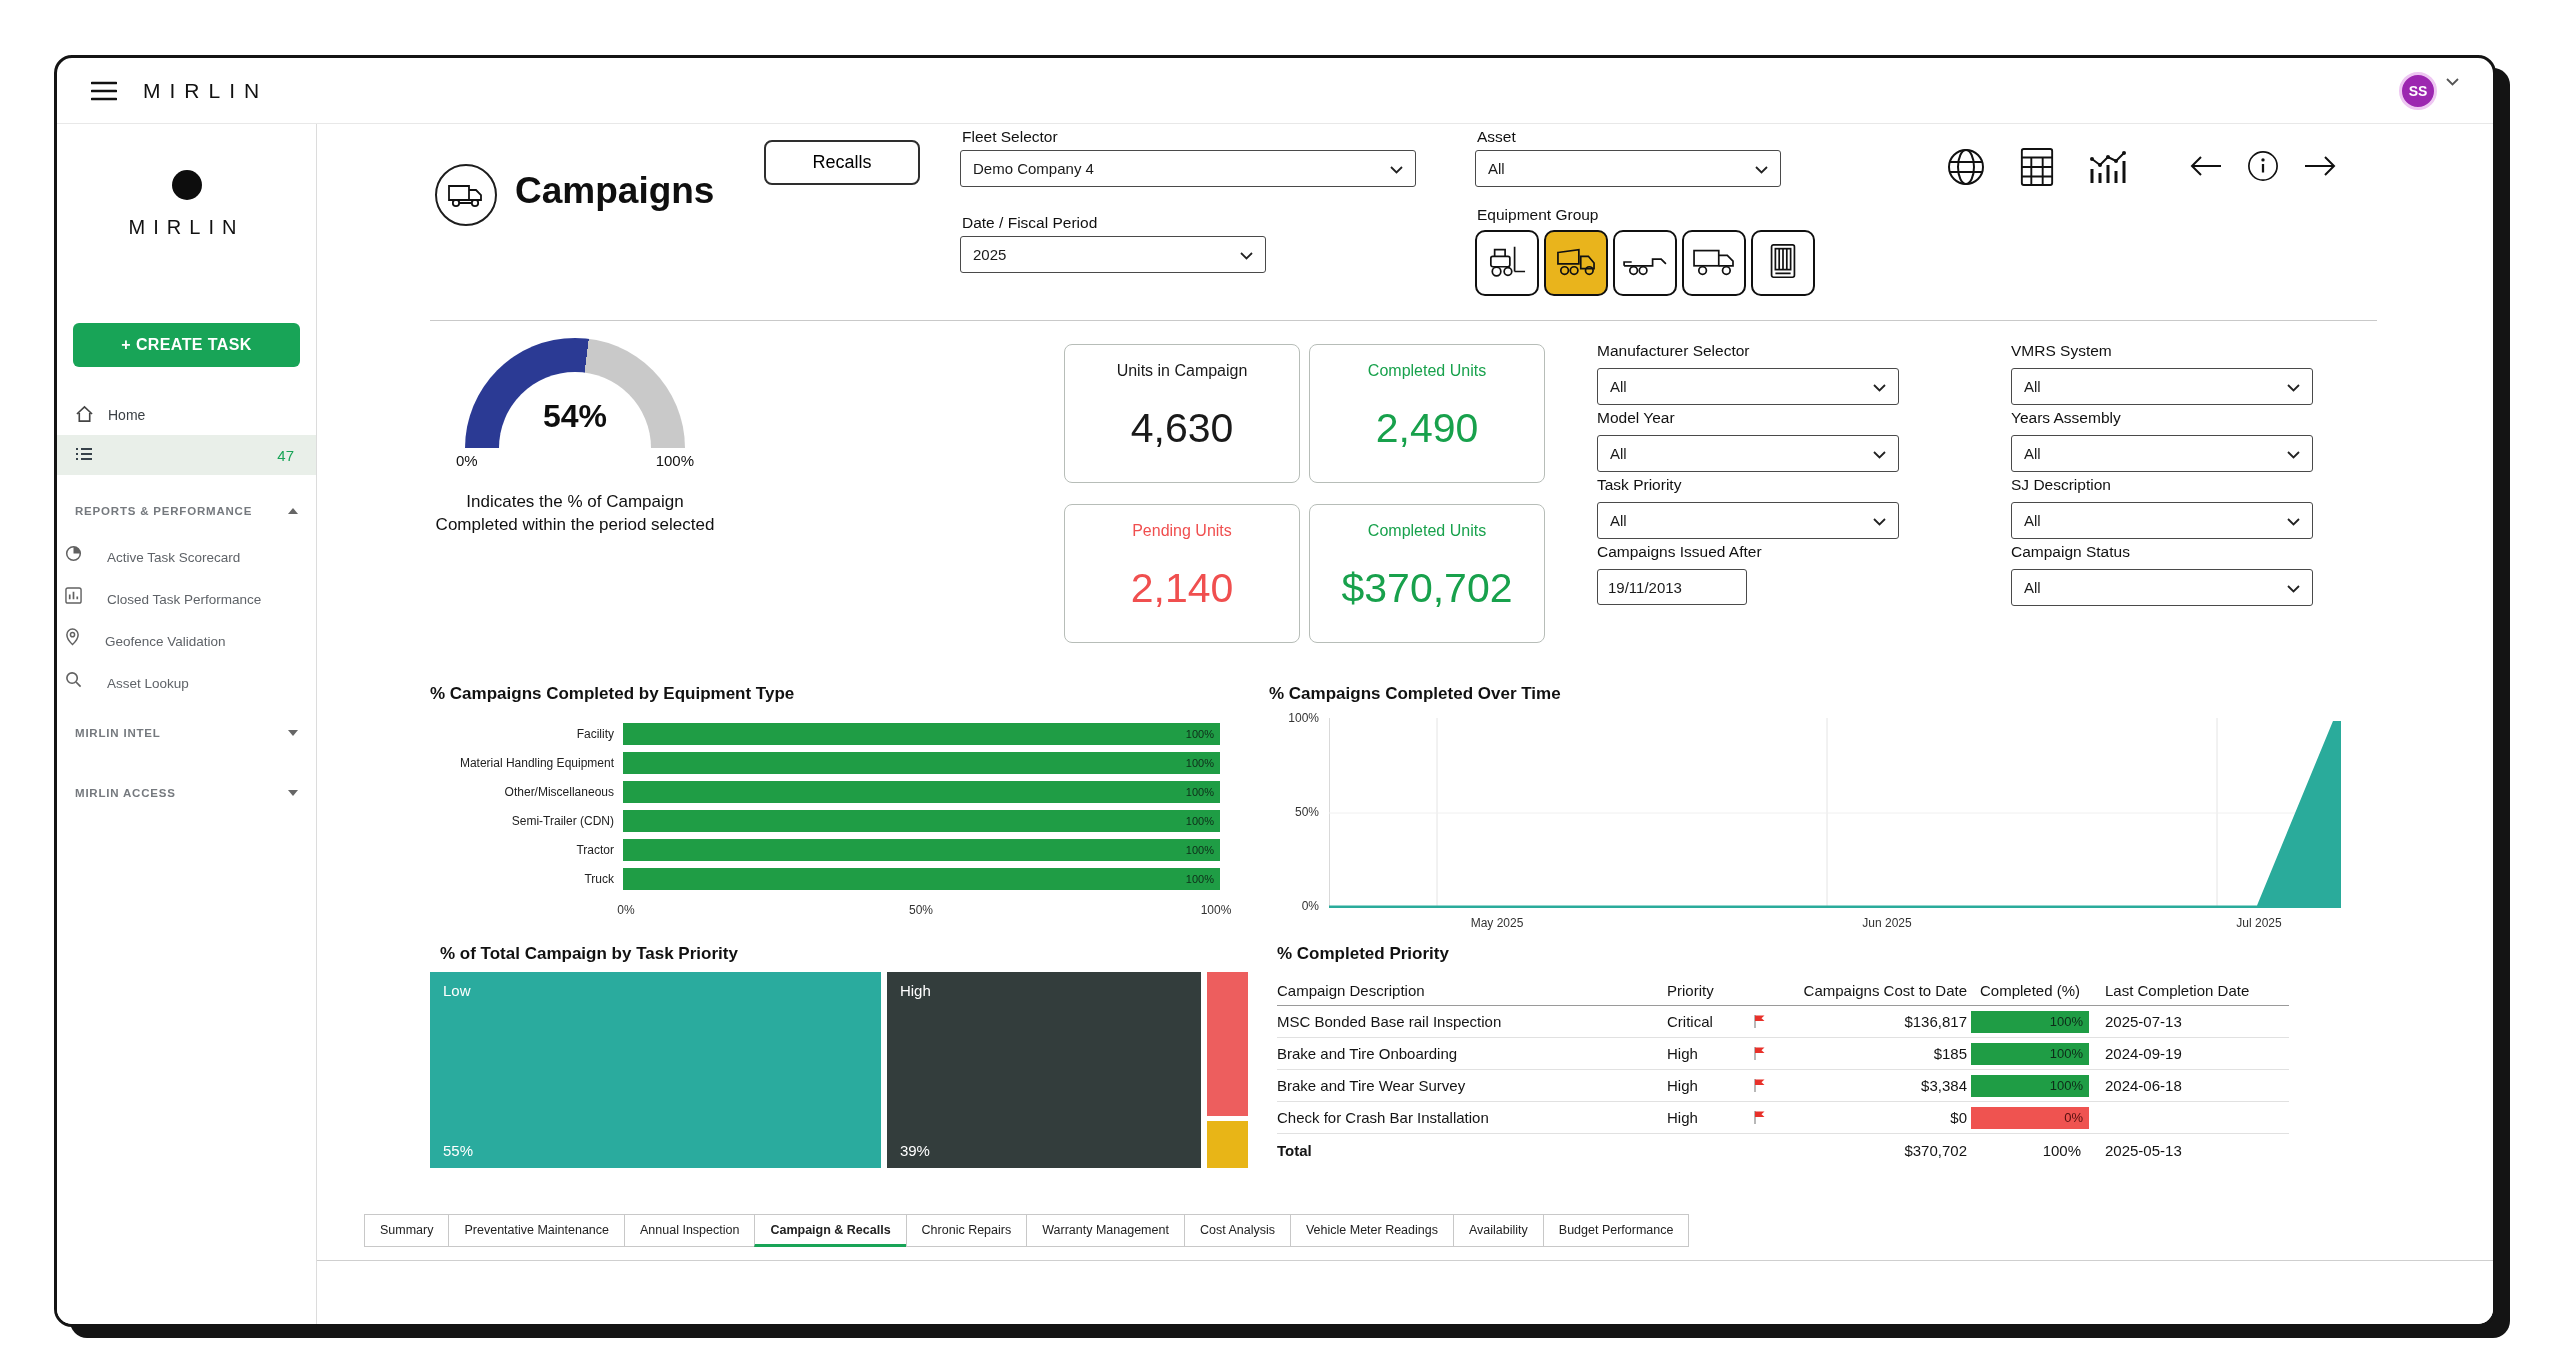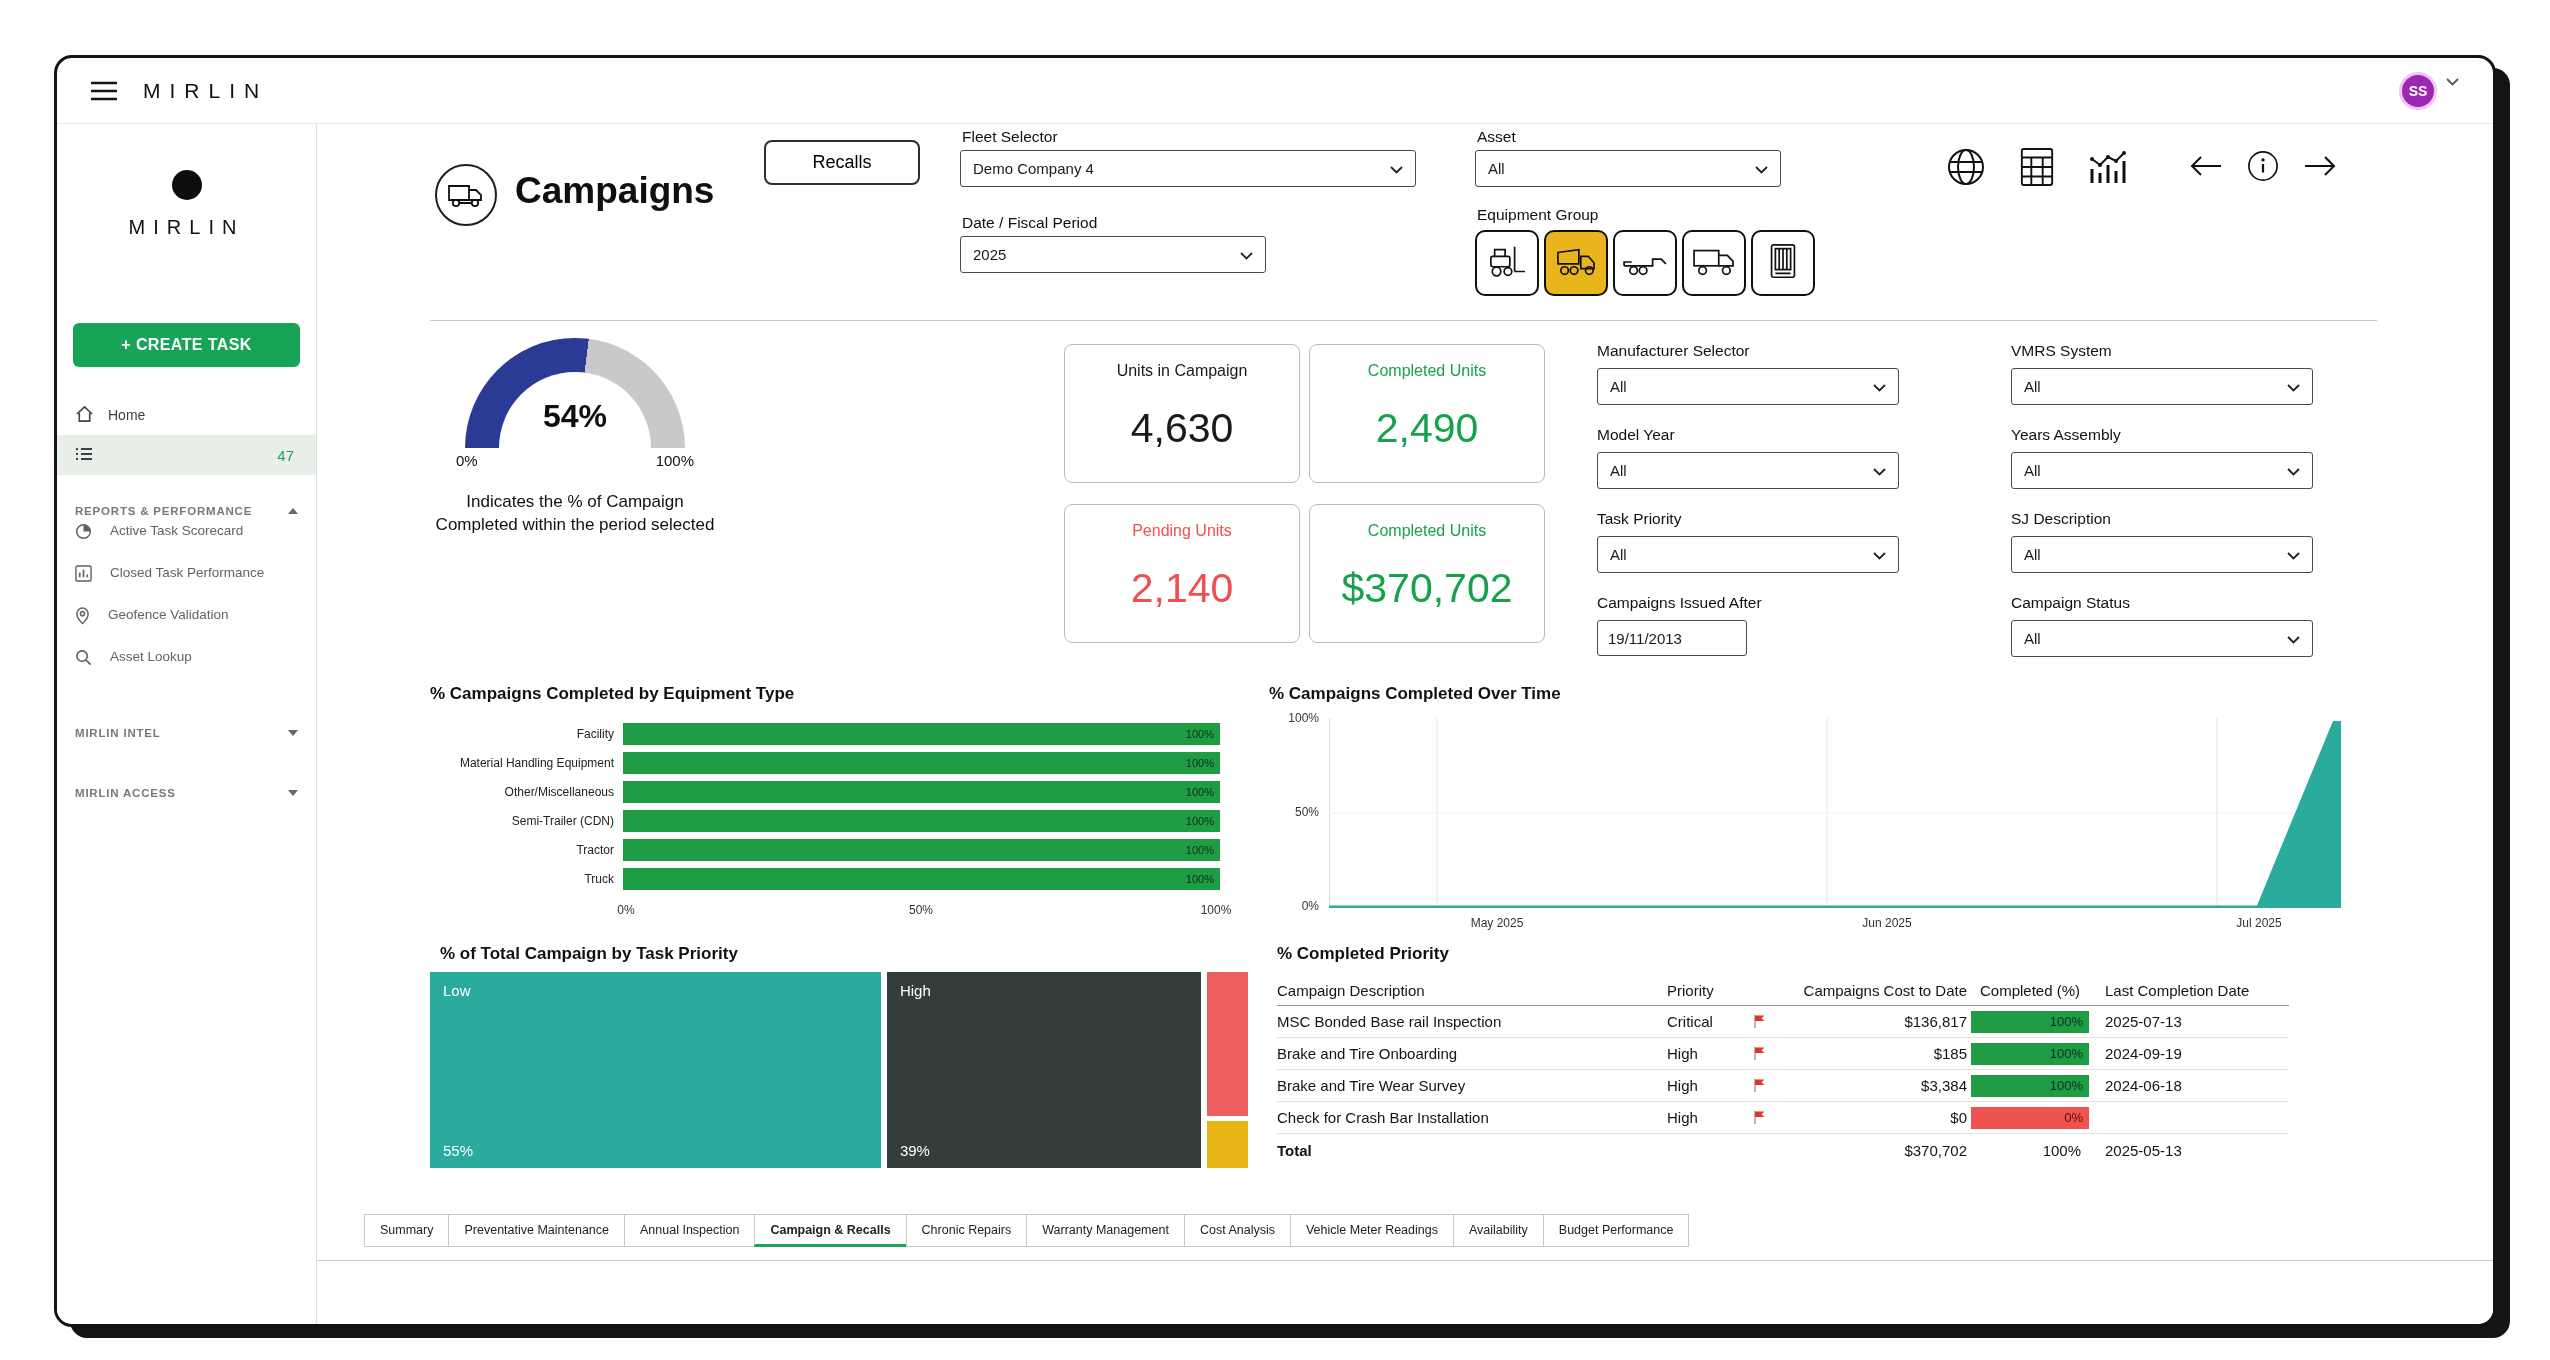--- a/index.html
+++ b/index.html
@@ -25,21 +25,21 @@
     background:#18a457;color:#fff;border:none;border-radius:6px;font-size:16px;font-weight:bold;
     letter-spacing:.4px;cursor:pointer;width:calc(100% - 32px);font-family:inherit}
   .nav-item{display:flex;align-items:center;height:40px;padding:0 18px;gap:14px;font-size:14px;color:#3a3f44;cursor:pointer}
   .nav-item.active{background:#e9efe9}
   .badge{margin-left:auto;color:#18a457;font-size:15px;font-weight:500;padding-right:4px}
   .section-head{display:flex;align-items:center;height:24px;margin-top:24px;padding:0 18px;
     font-size:11.5px;font-weight:bold;letter-spacing:.8px;color:#75797e;cursor:pointer}
   .section-head.tall{height:36px;margin-top:24px}
   .caret-up{width:0;height:0;margin-left:auto;border-left:5px solid transparent;border-right:5px solid transparent;border-bottom:6px solid #666}
   .caret-down{width:0;height:0;margin-left:auto;border-left:5px solid transparent;border-right:5px solid transparent;border-top:6px solid #666}
-  .sub-item{display:flex;align-items:flex-start;height:42px;padding:0 18px;gap:18px;font-size:13.5px;color:#5f6368;cursor:pointer}
+  .sub-item{display:flex;align-items:flex-end;height:42px;padding:0 8px;gap:25px;font-size:13.5px;color:#5f6368;cursor:pointer}
   
   .main{flex:1;position:relative;background:#fff;min-width:0}
   .abs{position:absolute}
   .field-label{font-size:15.5px;color:#111}
   .select{height:37px;border:1px solid #4a4a4a;border-radius:3px;background:#fff;display:flex;align-items:center;
     justify-content:space-between;padding:0 12px;font-size:15px;cursor:pointer}
   .date-input{width:150px;height:36px;border:1px solid #4a4a4a;border-radius:3px;display:flex;align-items:center;
     padding:0 10px;font-size:15px;cursor:text}
   
   #hdr-icon{left:118px;top:40px;width:62px;height:62px;border:2.5px solid #1d1d1d;border-radius:50%;
@@ -71,21 +71,21 @@
   
   #kpis{left:747px;top:220px;display:grid;grid-template-columns:236px 236px;gap:21px 9px}
   .kpi{height:139px;border:1px solid #b7bdb8;border-radius:8px;text-align:center;padding-top:17px;background:#fff}
   .kpi .lbl{font-size:16px;font-weight:500;display:block}
   .kpi .val{font-size:41px;font-weight:500;display:block;margin-top:25px}
   .kpi.green .lbl,.kpi.green .val{color:#18a14c}
   .kpi.red .lbl,.kpi.red .val{color:#f04f4f}
   
   #filters1{left:1280px;top:218px;width:302px}
   #filters2{left:1694px;top:218px;width:302px}
-  .filter{margin-bottom:21px}
+  .filter{margin-bottom:4px}
   .filter .field-label{display:block;margin-bottom:8px}
   
   .chart-title{font-size:17px;font-weight:700;color:#111}
   #barchart{left:113px;top:560px;width:790px}
   .bc-rows{margin-top:15px}
   .bc-row{display:flex;align-items:center;height:29px}
   .bc-cat{width:193px;text-align:right;padding-right:9px;font-size:12px;color:#222;white-space:nowrap}
   .bc-track{flex:1;height:22px}
   .bc-bar{height:100%;width:100%;background:#1f9d45;display:flex;align-items:center;justify-content:flex-end;
     padding-right:6px;font-size:11px;color:#0e2d19}

